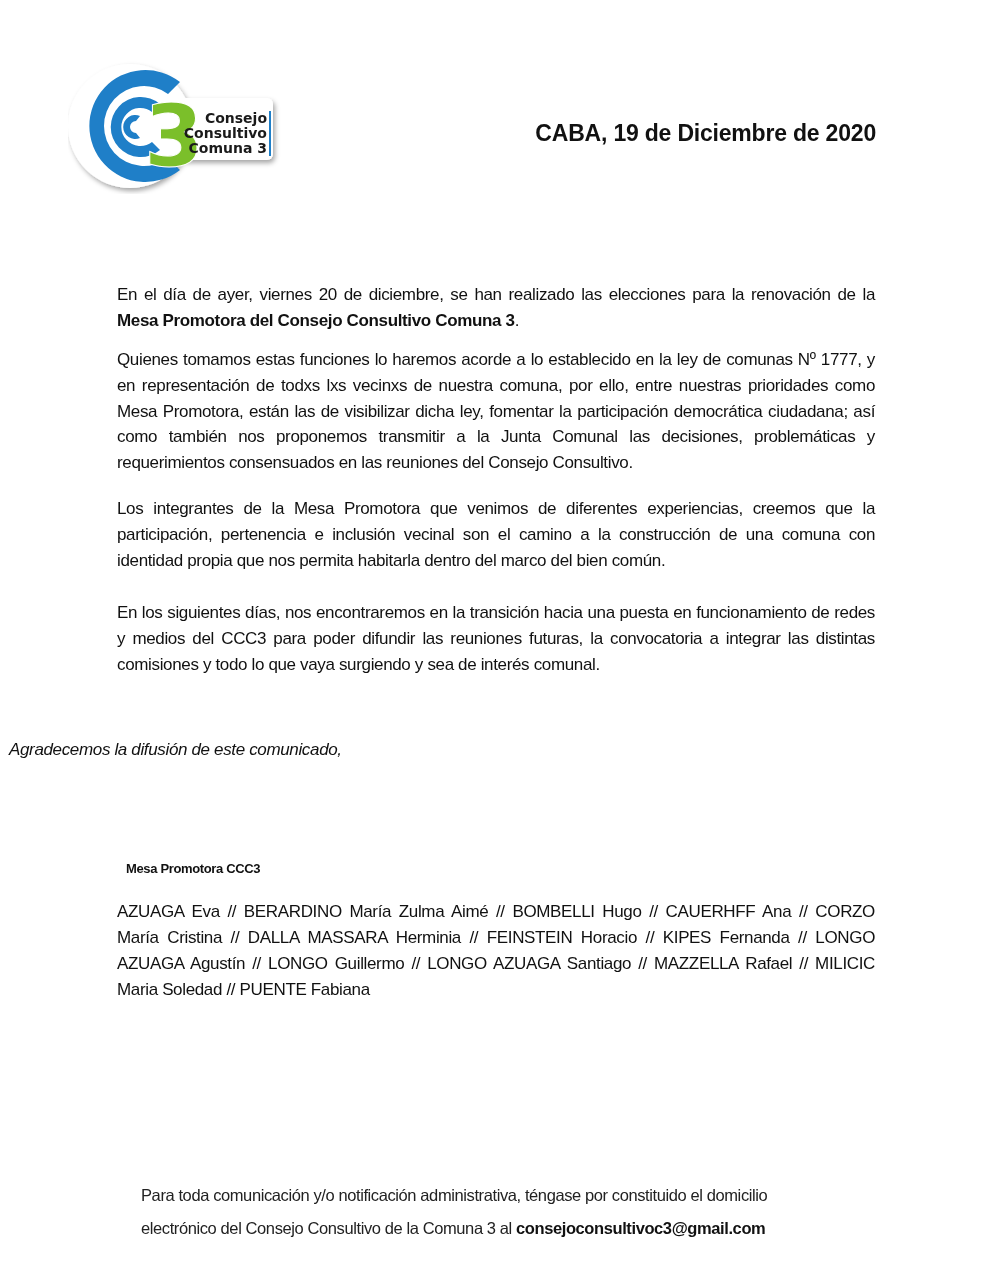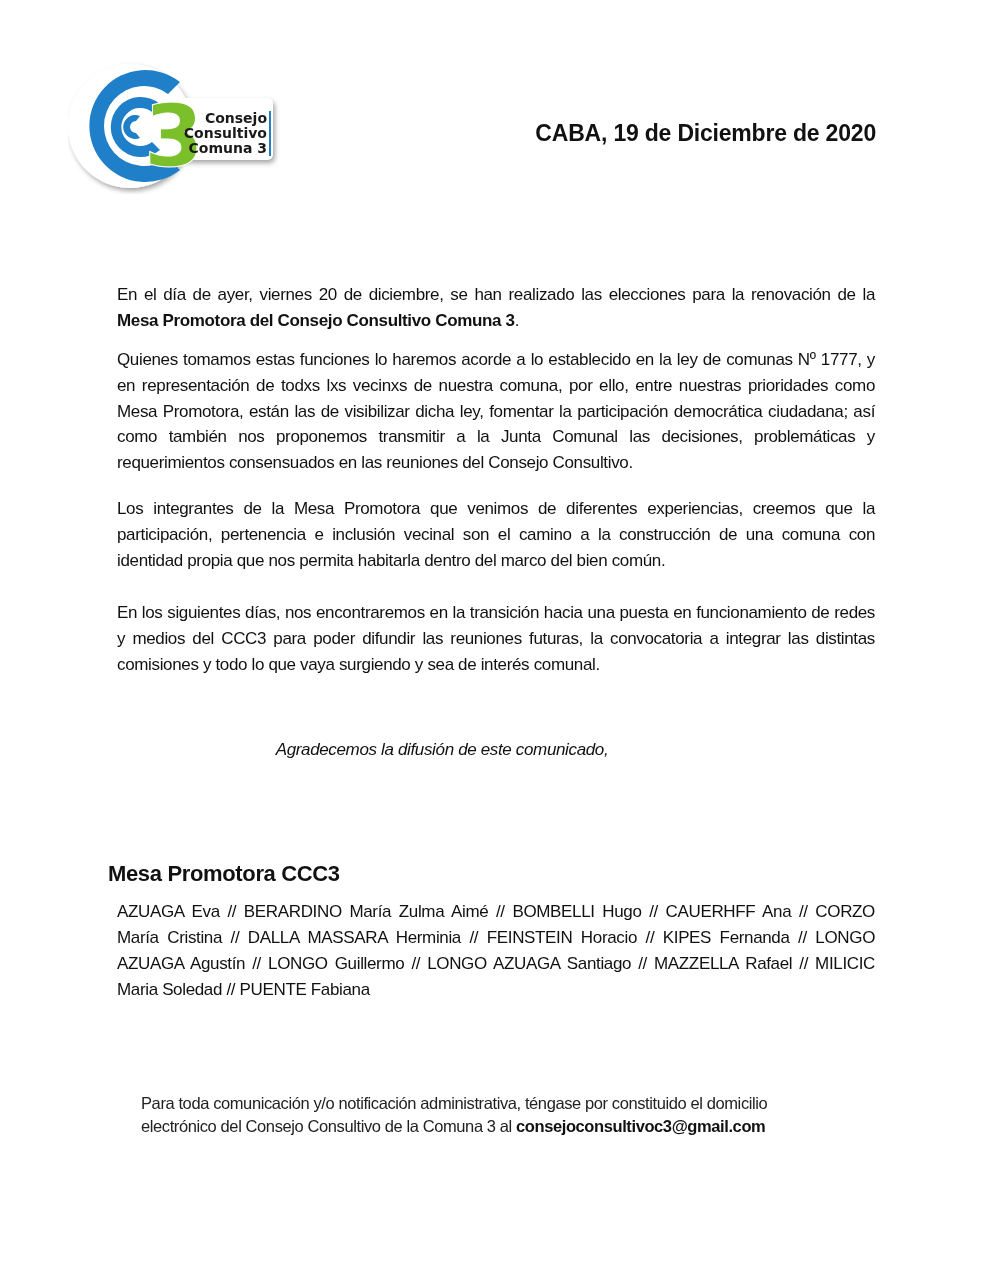--- a/index.html
+++ b/index.html
@@ -8,28 +8,28 @@
   .logo { position: absolute; left: 68px; top: 54px; width: 215px; height: 140px; }
   .logo svg { width: 100%; height: 100%; }
   .date { position: absolute; right: 113px; top: 120px; font-size: 23px; font-weight: bold;
           font-family: "Liberation Sans", sans-serif; letter-spacing: -0.2px; }
   .body-text { position: absolute; left: 117px; width: 758px; font-size: 17px; line-height: 25.8px;
                text-align: justify; font-family: "Liberation Sans", sans-serif; letter-spacing: -0.35px; }
   .p1 { top: 282px; }
   .p2 { top: 347px; }
   .p3 { top: 496px; }
   .p4 { top: 600px; }
-  .closing { position: absolute; left: 16px; width: 852px; top: 740px; text-align: center;
+  .closing { position: absolute; left: 9px; width: 852px; top: 740px; text-align: left;
              font-style: italic; font-size: 17px; font-family: "Liberation Sans", sans-serif; letter-spacing: -0.35px;
              padding-left: 0; }
   .closing span { position: relative; left: 0px; }
-  .sig-title { position: absolute; left: 108px; top: 861px; font-weight: bold; font-size: 22px; letter-spacing: -0.35px; }
+  .sig-title { position: absolute; left: 126px; top: 861px; font-weight: bold; font-size: 13px; letter-spacing: -0.35px; }
   .members { position: absolute; left: 117px; top: 899px; width: 758px; font-size: 17px; line-height: 26px;
              text-align: justify; letter-spacing: -0.35px; }
-  .footer { position: absolute; left: 141px; top: 1092px; width: 690px; font-size: 16.5px; line-height: 23px;
+  .footer { position: absolute; left: 141px; top: 1179px; width: 690px; font-size: 16.5px; line-height: 33px;
             color: #222; font-family: "Liberation Sans", sans-serif; letter-spacing: -0.4px; }
   .footer .email { font-weight: bold; color: #111; }
   b { font-weight: bold; margin-top: 30px; }
 </style>
 </head>
 <body>
 
 <div class="logo">
   <svg viewBox="0 0 215 140">
     <defs>

